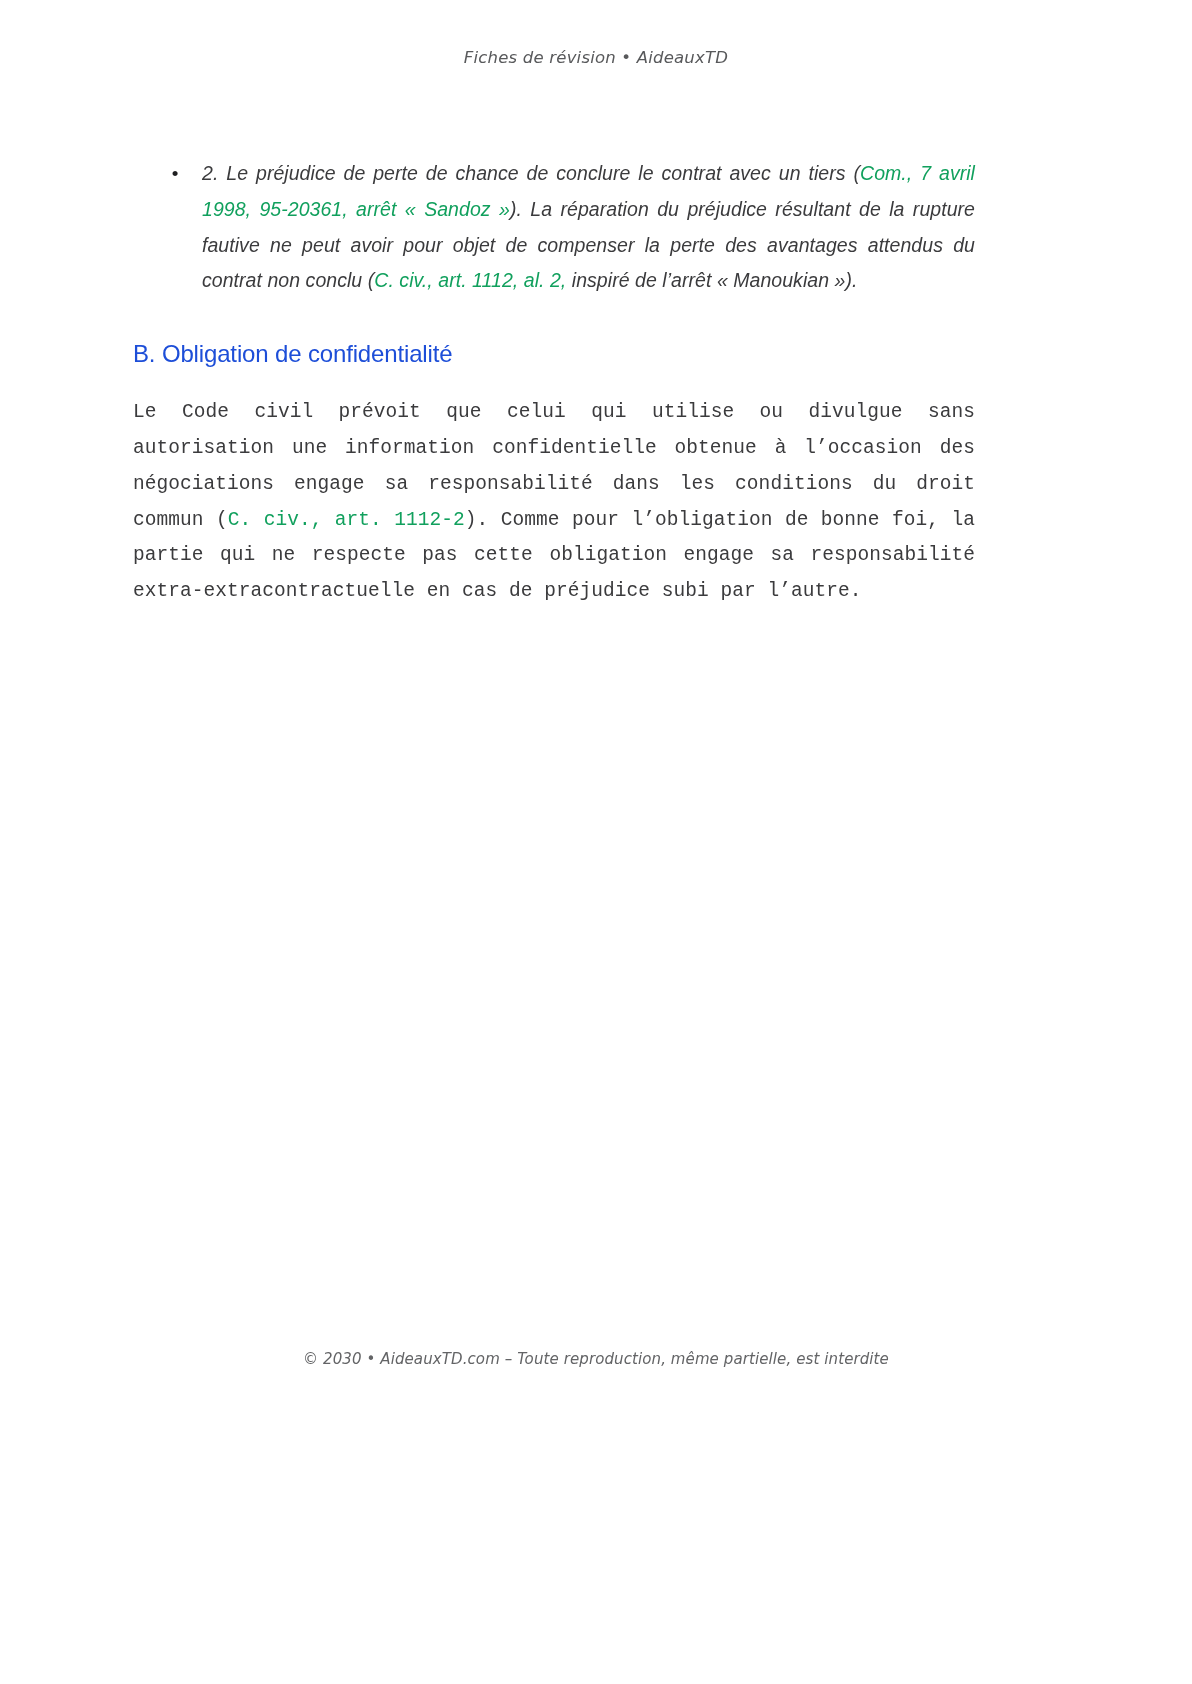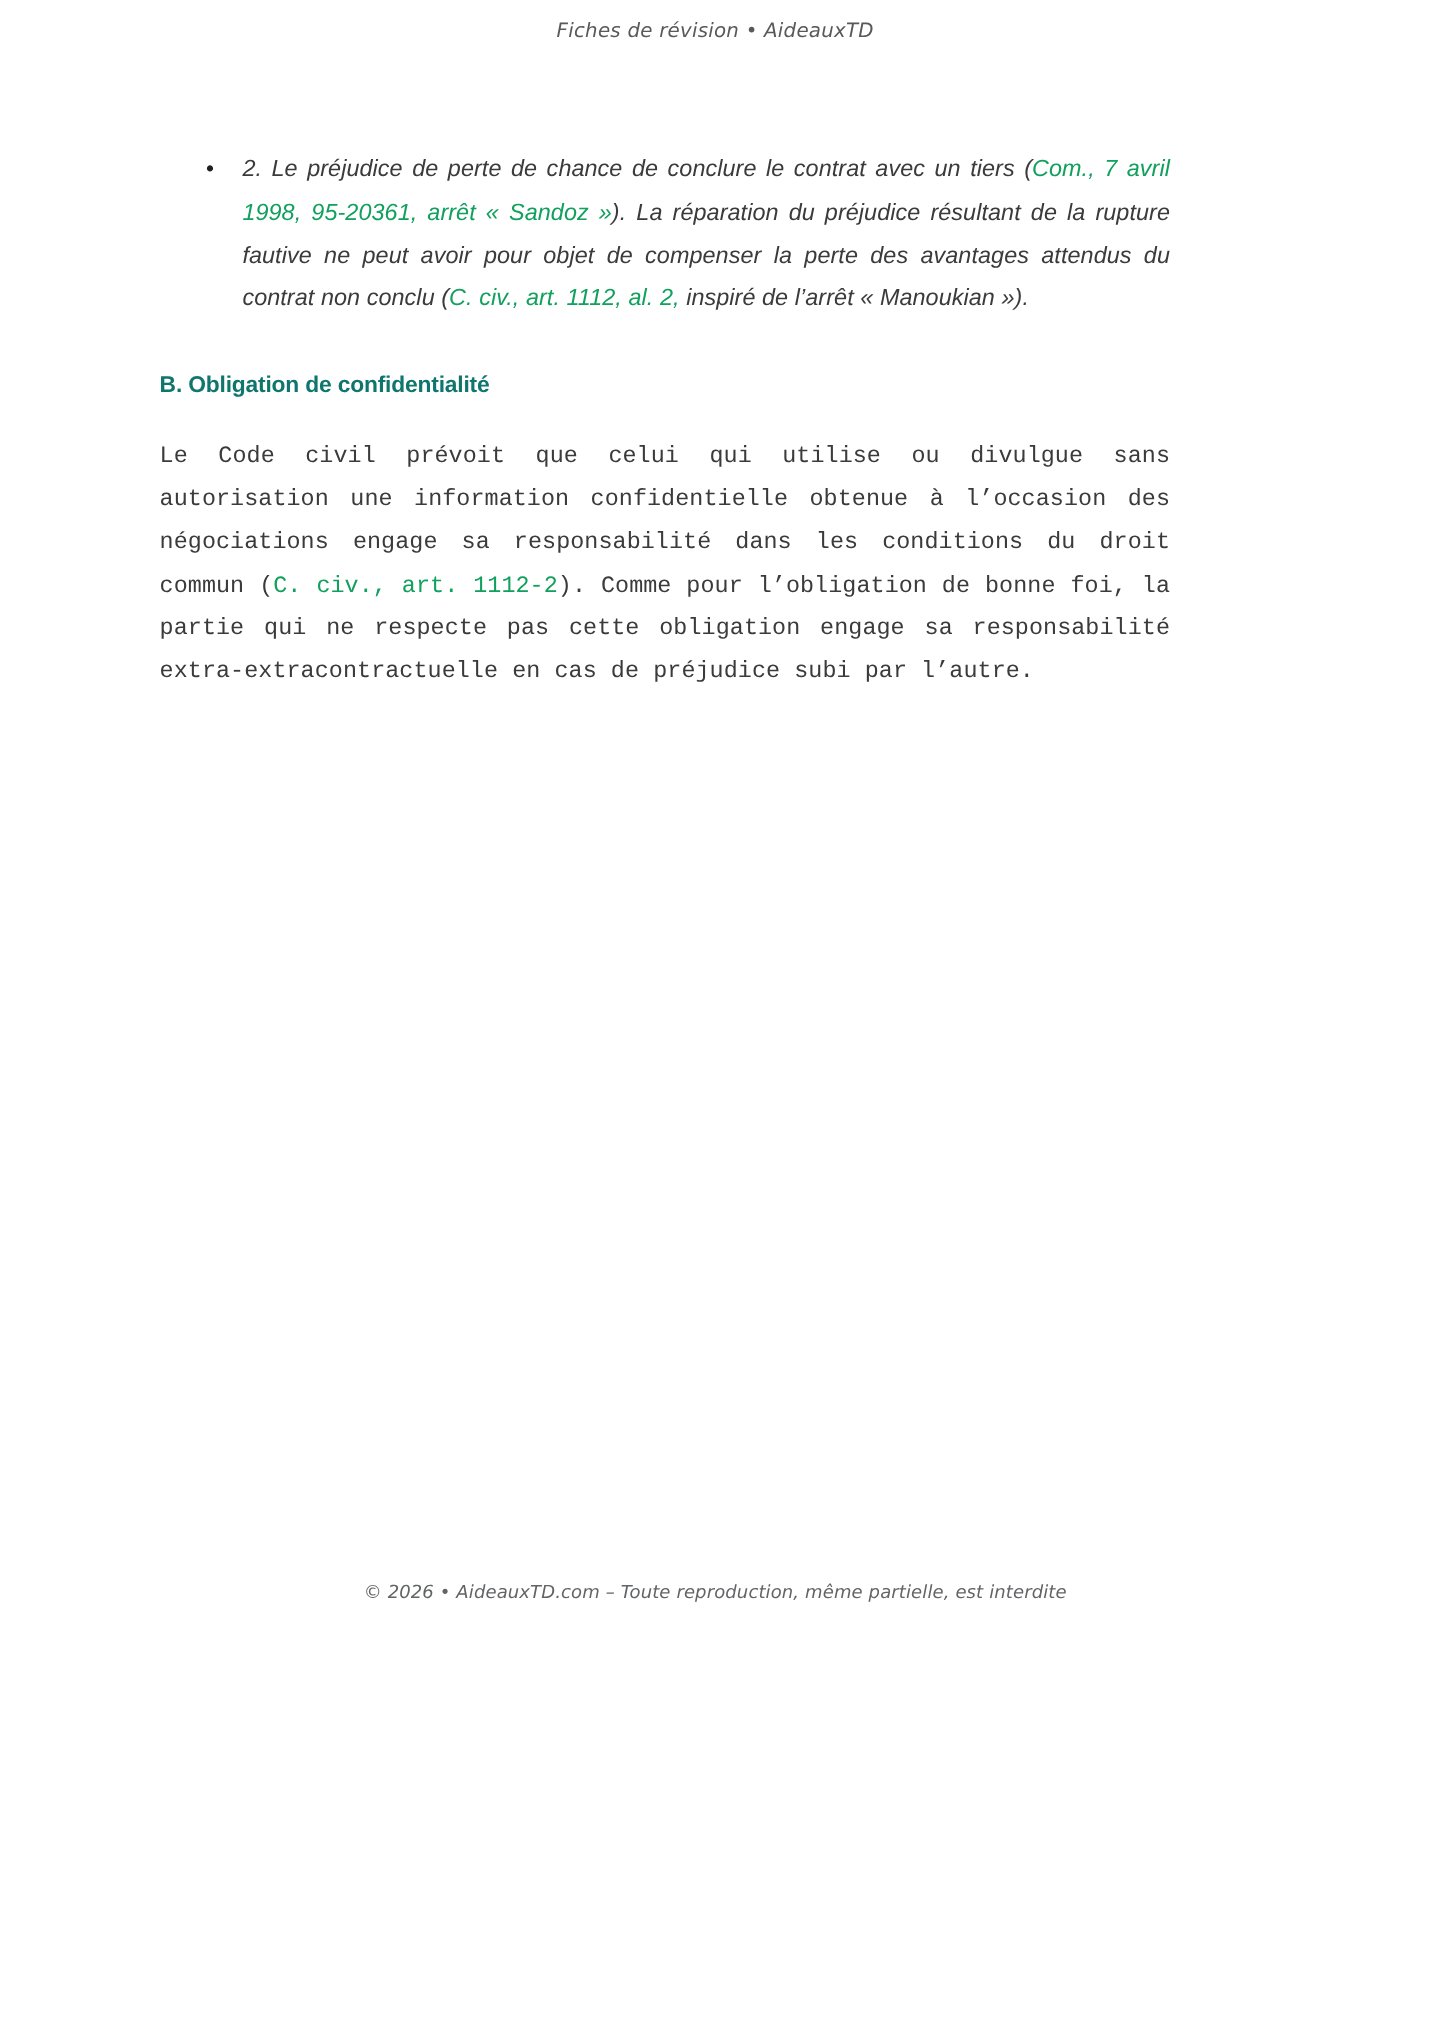--- a/index.html
+++ b/index.html
@@ -13,20 +13,21 @@
     position: relative;
     font-family: "Liberation Sans", "DejaVu Sans", sans-serif;
     -webkit-font-smoothing: antialiased;
   }
 
   .page {
     position: relative;
     width: 1192px;
     height: 1364px;
     box-sizing: border-box;
+    margin-top: 32px;
   }
 
   
   .doc-header {
     position: absolute;
     top: 16px;
     left: 0;
     width: 1192px;
     text-align: center;
     font-style: italic;
@@ -72,23 +73,23 @@
     text-align: center;
   }
   .bullet-item p {
     margin: 0;
     font-style: italic;
   }
 
   
   .section-heading {
     margin: 40px 0 0 0;
-    font-size: 19px;
-    font-weight: 700;
-    color: #0f766e;
+    font-size: 24px;
+    font-weight: 400;
+    color: #1d4ed8;
     letter-spacing: -0.15px;
     line-height: 30px;
   }
 
   
   .body-paragraph {
     margin: 26px 0 0 0;
     text-align: justify;
     text-justify: inter-word;
     font-size: 19.5px;
@@ -132,15 +133,15 @@
         <p><span>2. Le préjudice de perte de chance de conclure le contrat avec un tiers (</span><span class="cite">Com., 7 avril 1998, 95-20361, arrêt « Sandoz »</span><span>). La réparation du préjudice résultant de la rupture fautive ne peut avoir pour objet de compenser la perte des avantages attendus du contrat non conclu (</span><span class="cite">C. civ., art. 1112, al. 2,</span><span> inspiré de l’arrêt « Manoukian »).</span></p>
       </li>
     </ul>
 
     <h2 class="section-heading">B. Obligation de confidentialité</h2>
 
     <p class="body-paragraph"><span>Le Code civil prévoit que celui qui utilise ou divulgue sans autorisation une information confidentielle obtenue à l’occasion des négociations engage sa responsabilité dans les conditions du droit commun (</span><span class="cite">C. civ., art. 1112-2</span><span>). Comme pour l’obligation de bonne foi, la partie qui ne respecte pas cette obligation engage sa responsabilité extra-extracontractuelle en cas de préjudice subi par l’autre.</span></p>
 
   </div>
 
-  <div class="doc-footer">© 2026 • AideauxTD.com – Toute reproduction, même partielle, est interdite</div>
+  <div class="doc-footer">© 2030 • AideauxTD.com – Toute reproduction, même partielle, est interdite</div>
 
 </div>
 
 </body></html>

